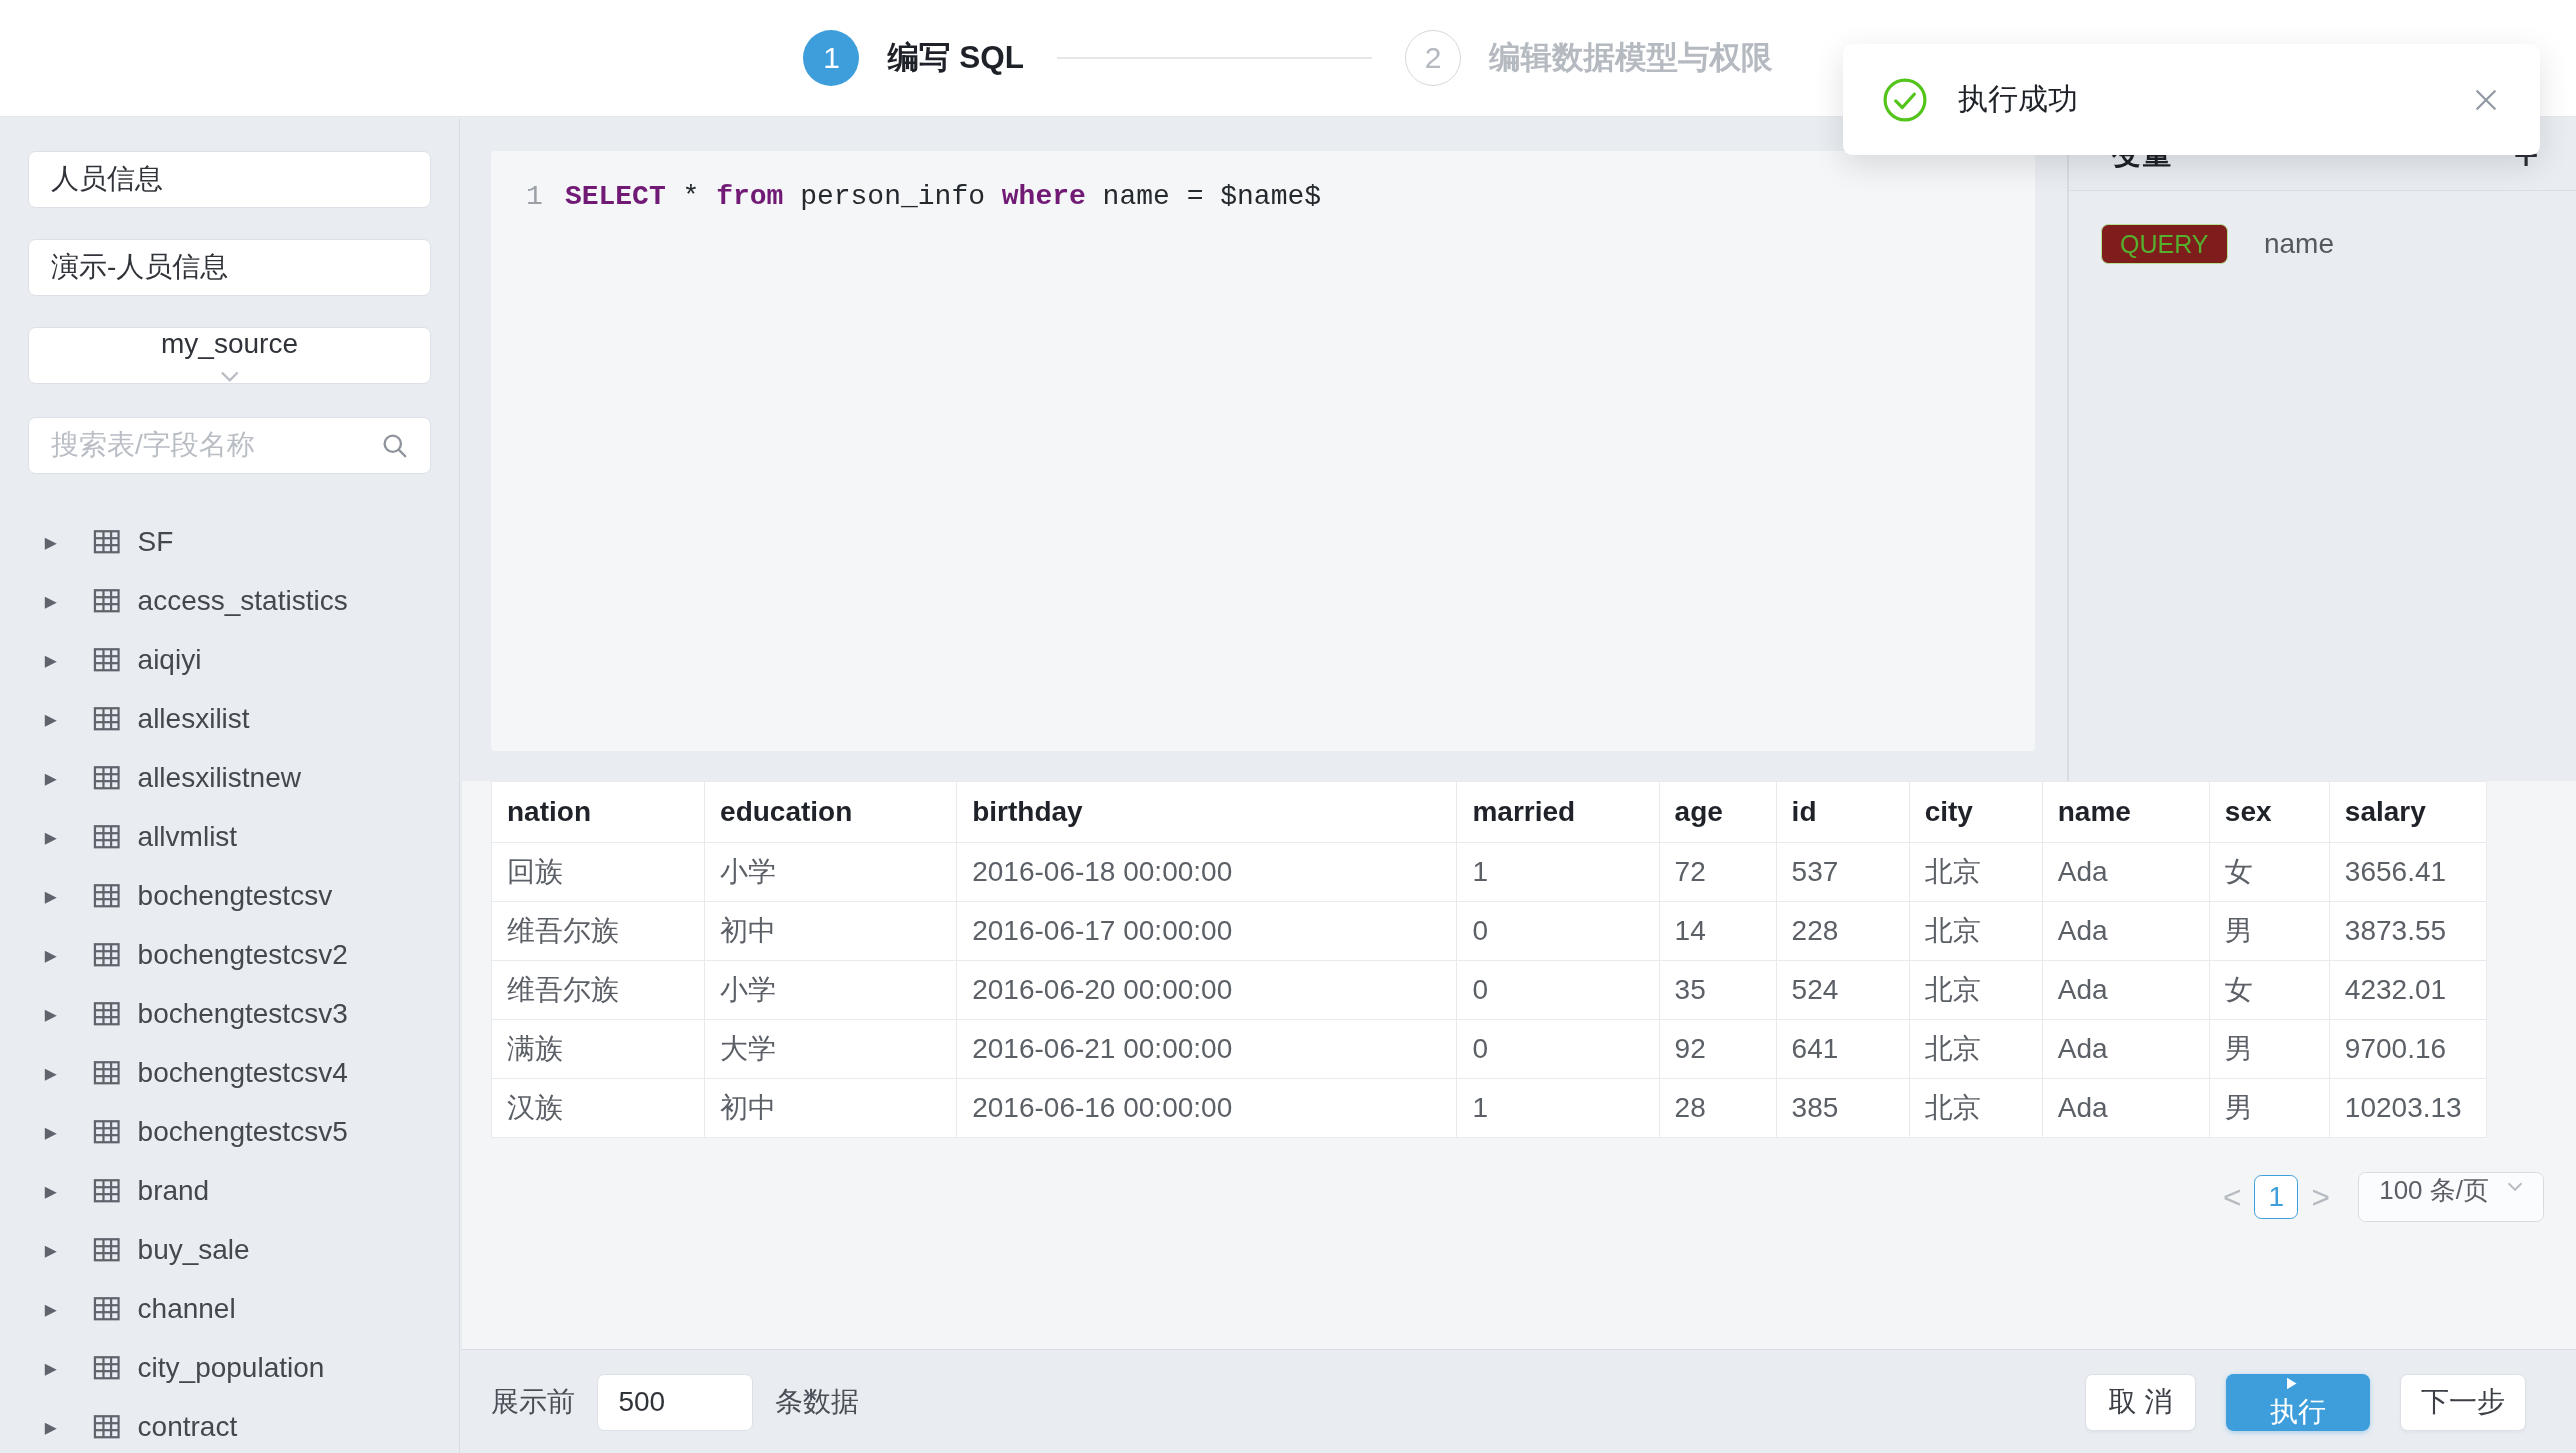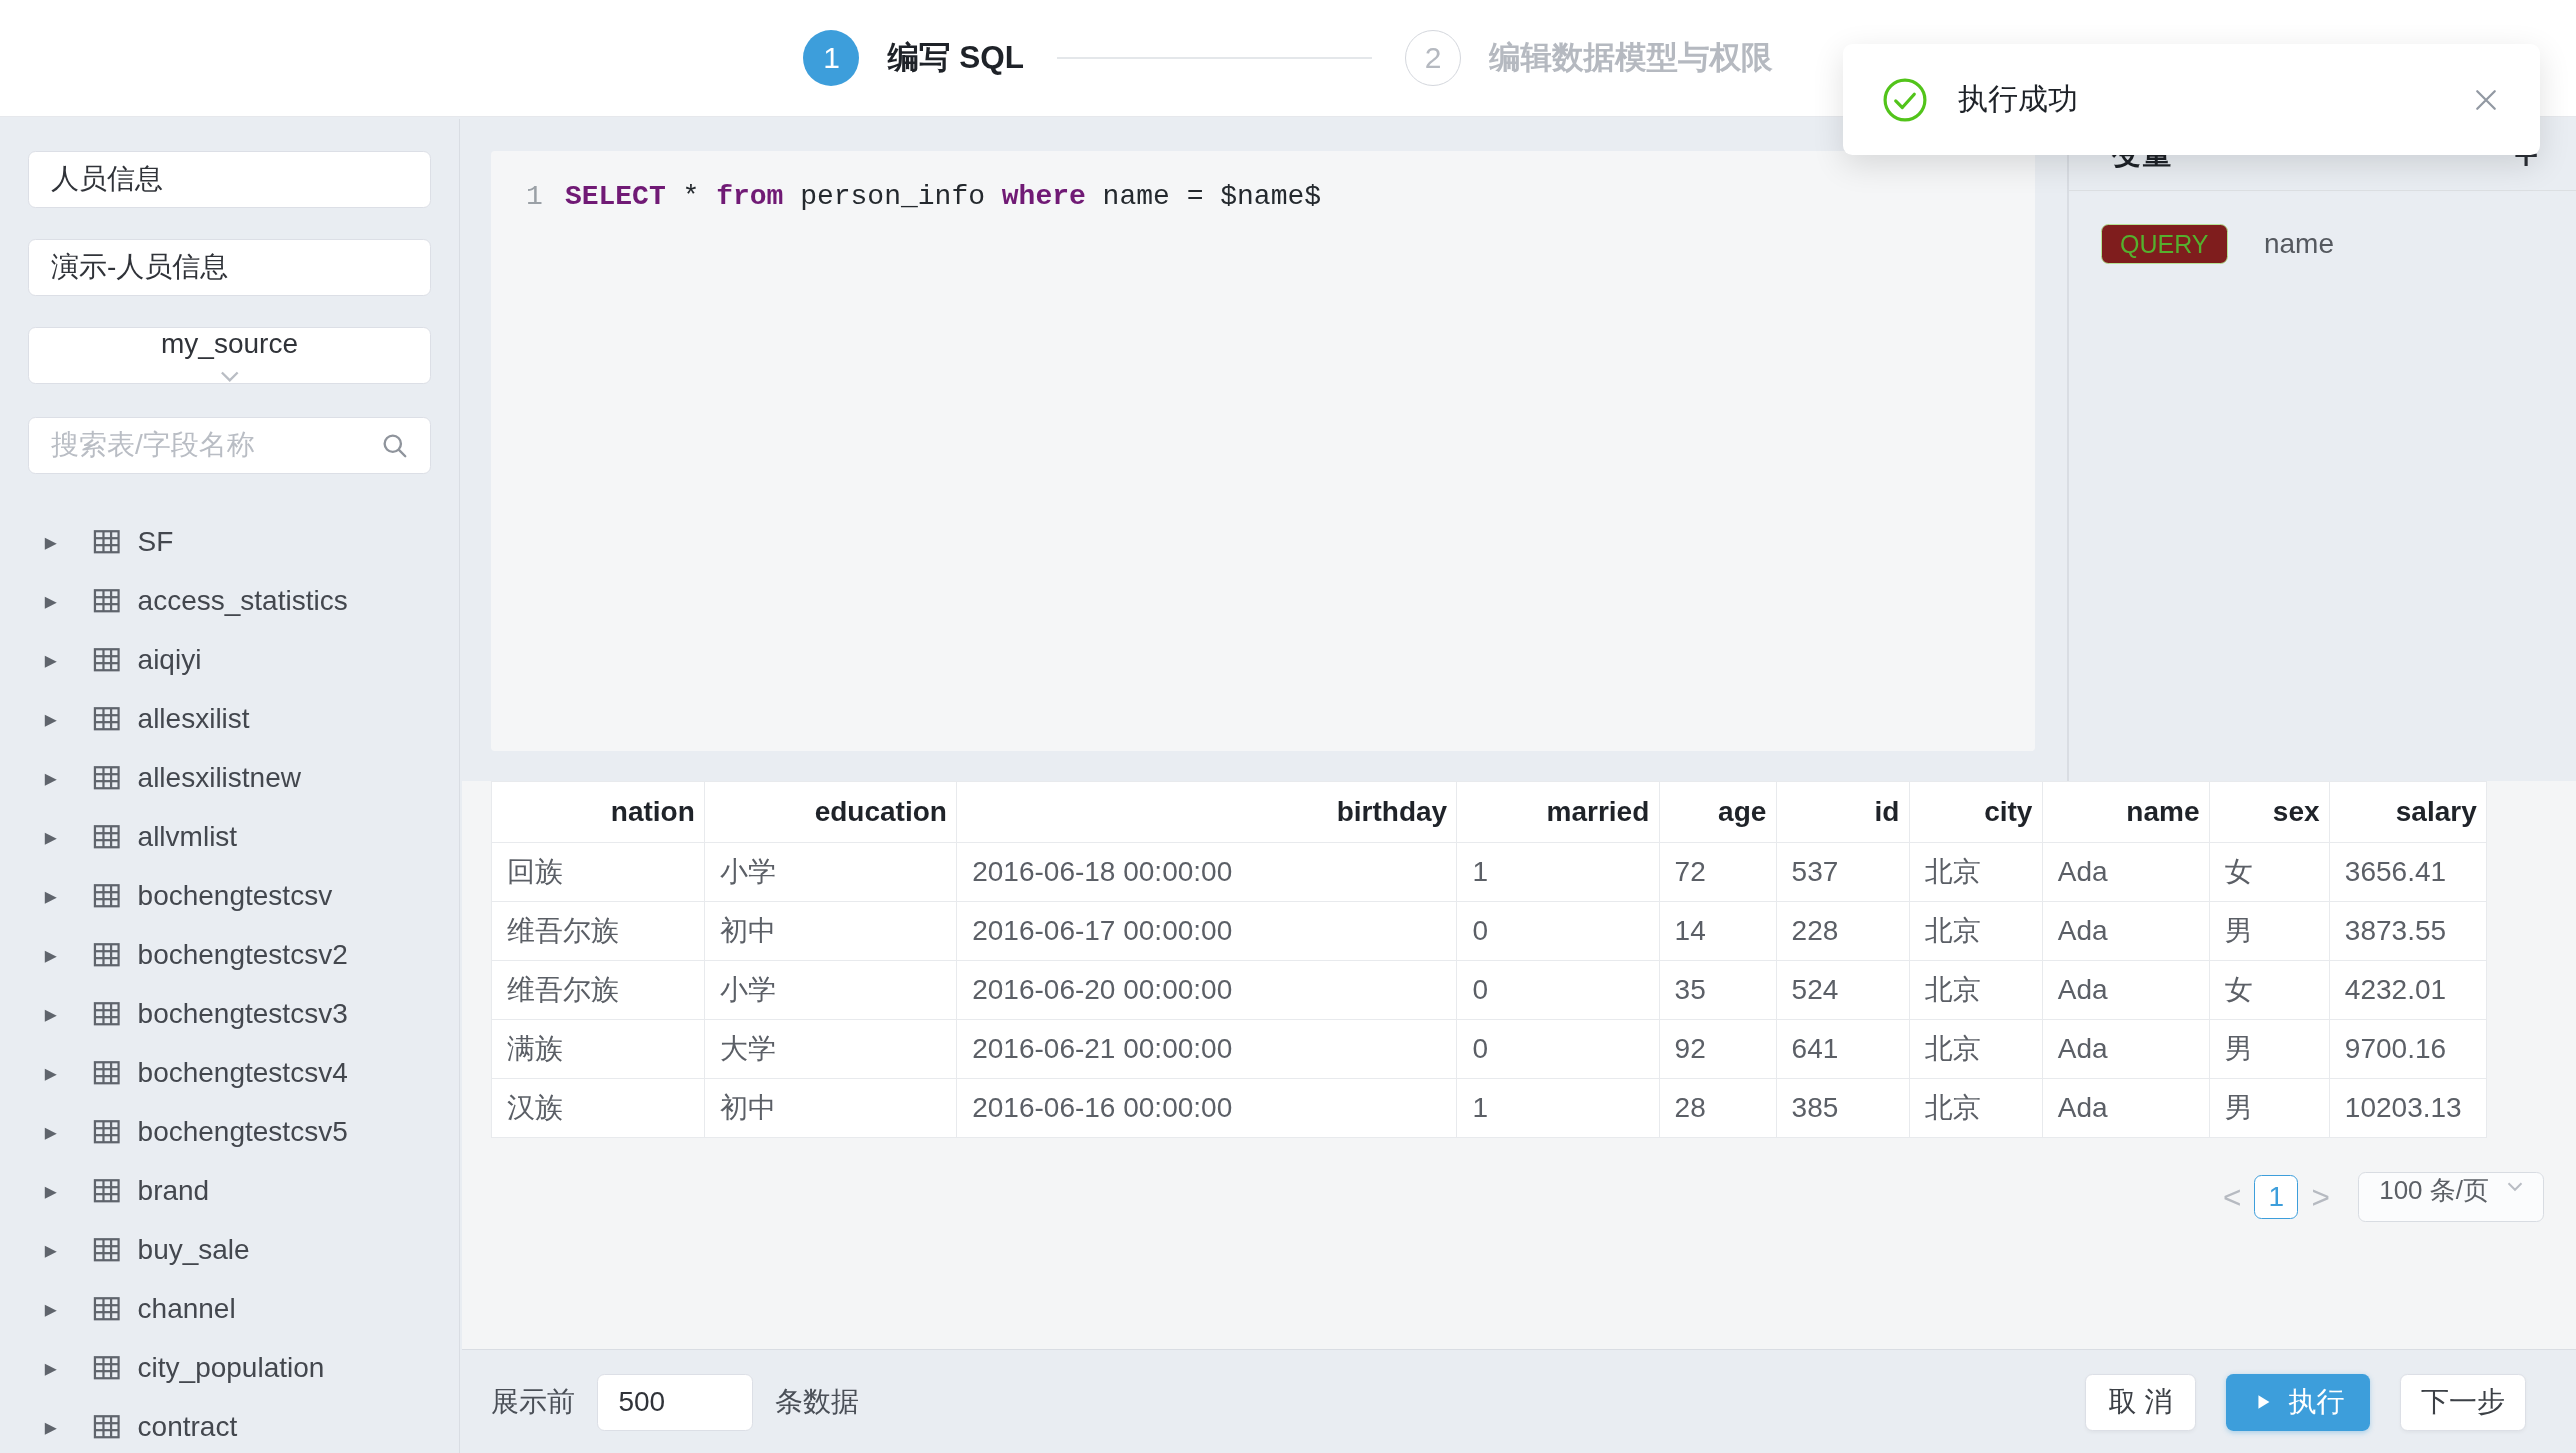--- a/index.html
+++ b/index.html
@@ -55,21 +55,21 @@
   .plus-btn{font-size:44px;font-weight:300;color:#2b2f36;line-height:1;cursor:pointer;}
   .panel-body{padding:33px 37px 0 31.5px;}
   .var-item{display:flex;align-items:center;}
   .var-tag{border:1.9px solid #b5e294;background:#7f1d1d;color:#55b02e;border-radius:7.4px;
     font-size:25px;padding:4.6px 18.5px;margin-right:36px;}
   .var-name{font-size:28px;color:#55595f;}
   
   .results{position:absolute;left:0;top:662px;width:100%;height:569px;background:#f4f5f6;}
   .results-table-wrap{position:absolute;left:29px;top:0;width:1996px;}
   table.results-table{width:100%;border-collapse:collapse;background:#fff;table-layout:fixed;}
-  table.results-table th{height:61px;font-size:28px;font-weight:700;color:#1f2329;text-align:right;
+  table.results-table th{height:61px;font-size:28px;font-weight:700;color:#1f2329;text-align:left;
     padding:0 9.3px 0 15px;border:0.9px solid #e8eaed;background:#fff;white-space:nowrap;overflow:hidden;}
   table.results-table td{height:59px;font-size:28px;color:#5b5f66;text-align:left;
     padding:0 9.3px 0 15px;border:0.9px solid #e8eaed;white-space:nowrap;overflow:hidden;}
   .pagination{position:absolute;top:391px;right:32px;display:flex;align-items:center;}
   .pg-arrow{font-size:31.5px;color:#b6bac1;padding:0 13px;cursor:pointer;}
   .pg-page{width:44px;height:44px;border:1.9px solid #3d9edb;border-radius:7.4px;color:#3d9edb;background:#fff;
     font-size:28px;display:flex;align-items:center;justify-content:center;cursor:pointer;}
   .pg-size{height:50px;border:1.9px solid #d8dce2;border-radius:7.4px;background:#fbfcfd;color:#5c6066;
     font-size:26px;display:flex;align-items:flex-start;padding:0 15px 0 20.4px;margin-left:15px;cursor:pointer;}
   .pg-size .chev{width:26px;height:26px;margin-left:13px;}
@@ -79,21 +79,21 @@
   .foot-label{font-size:28px;color:#4a4f57;white-space:nowrap;}
   .limit-input{width:156px;height:57px;background:#fff;border:1.9px solid #dcdfe6;border-radius:7.4px;
     font-size:28px;color:#303339;padding:0 20.4px;margin:0 22px;outline:none;
     font-family:"Liberation Sans","DejaVu Sans",sans-serif;}
   .foot-btns{margin-left:auto;display:flex;align-items:center;gap:30px;}
   .btn{height:57px;border-radius:7.4px;font-size:28px;display:flex;align-items:center;justify-content:center;
     cursor:pointer;white-space:nowrap;}
   .btn-plain{background:#fff;border:1.9px solid #dcdfe6;color:#3c4046;box-shadow:0 1.9px 3.7px rgba(0,0,0,0.04);}
   .btn-cancel{width:111px;}
   .btn-next{width:126px;}
-  .btn-exec{width:144px;background:#3d9edb;color:#fff;border:none;box-shadow:0 1.9px 5.6px rgba(61,158,219,.35);}
+  .btn-exec{width:144px;background:#3d9edb;color:#fff;border:none;box-shadow:0 1.9px 5.6px rgba(61,158,219,.35);flex-direction:column;}
   .play-ic{width:22px;height:22px;margin-right:15px;}
   
   .toast{position:absolute;left:1843px;top:44px;width:697px;height:111px;background:#fff;border-radius:9.3px;
     box-shadow:0 9.3px 31.5px rgba(0,0,0,0.12);display:flex;align-items:center;padding:0 39px;z-index:20;}
   .check-ic{width:46px;height:46px;flex:0 0 auto;}
   .toast-msg{font-size:30px;color:#1e2228;font-weight:500;margin-left:30px;}
   .toast-close{margin-left:auto;width:30px;height:30px;cursor:pointer;}
 </style>
 </head>
 <body>

